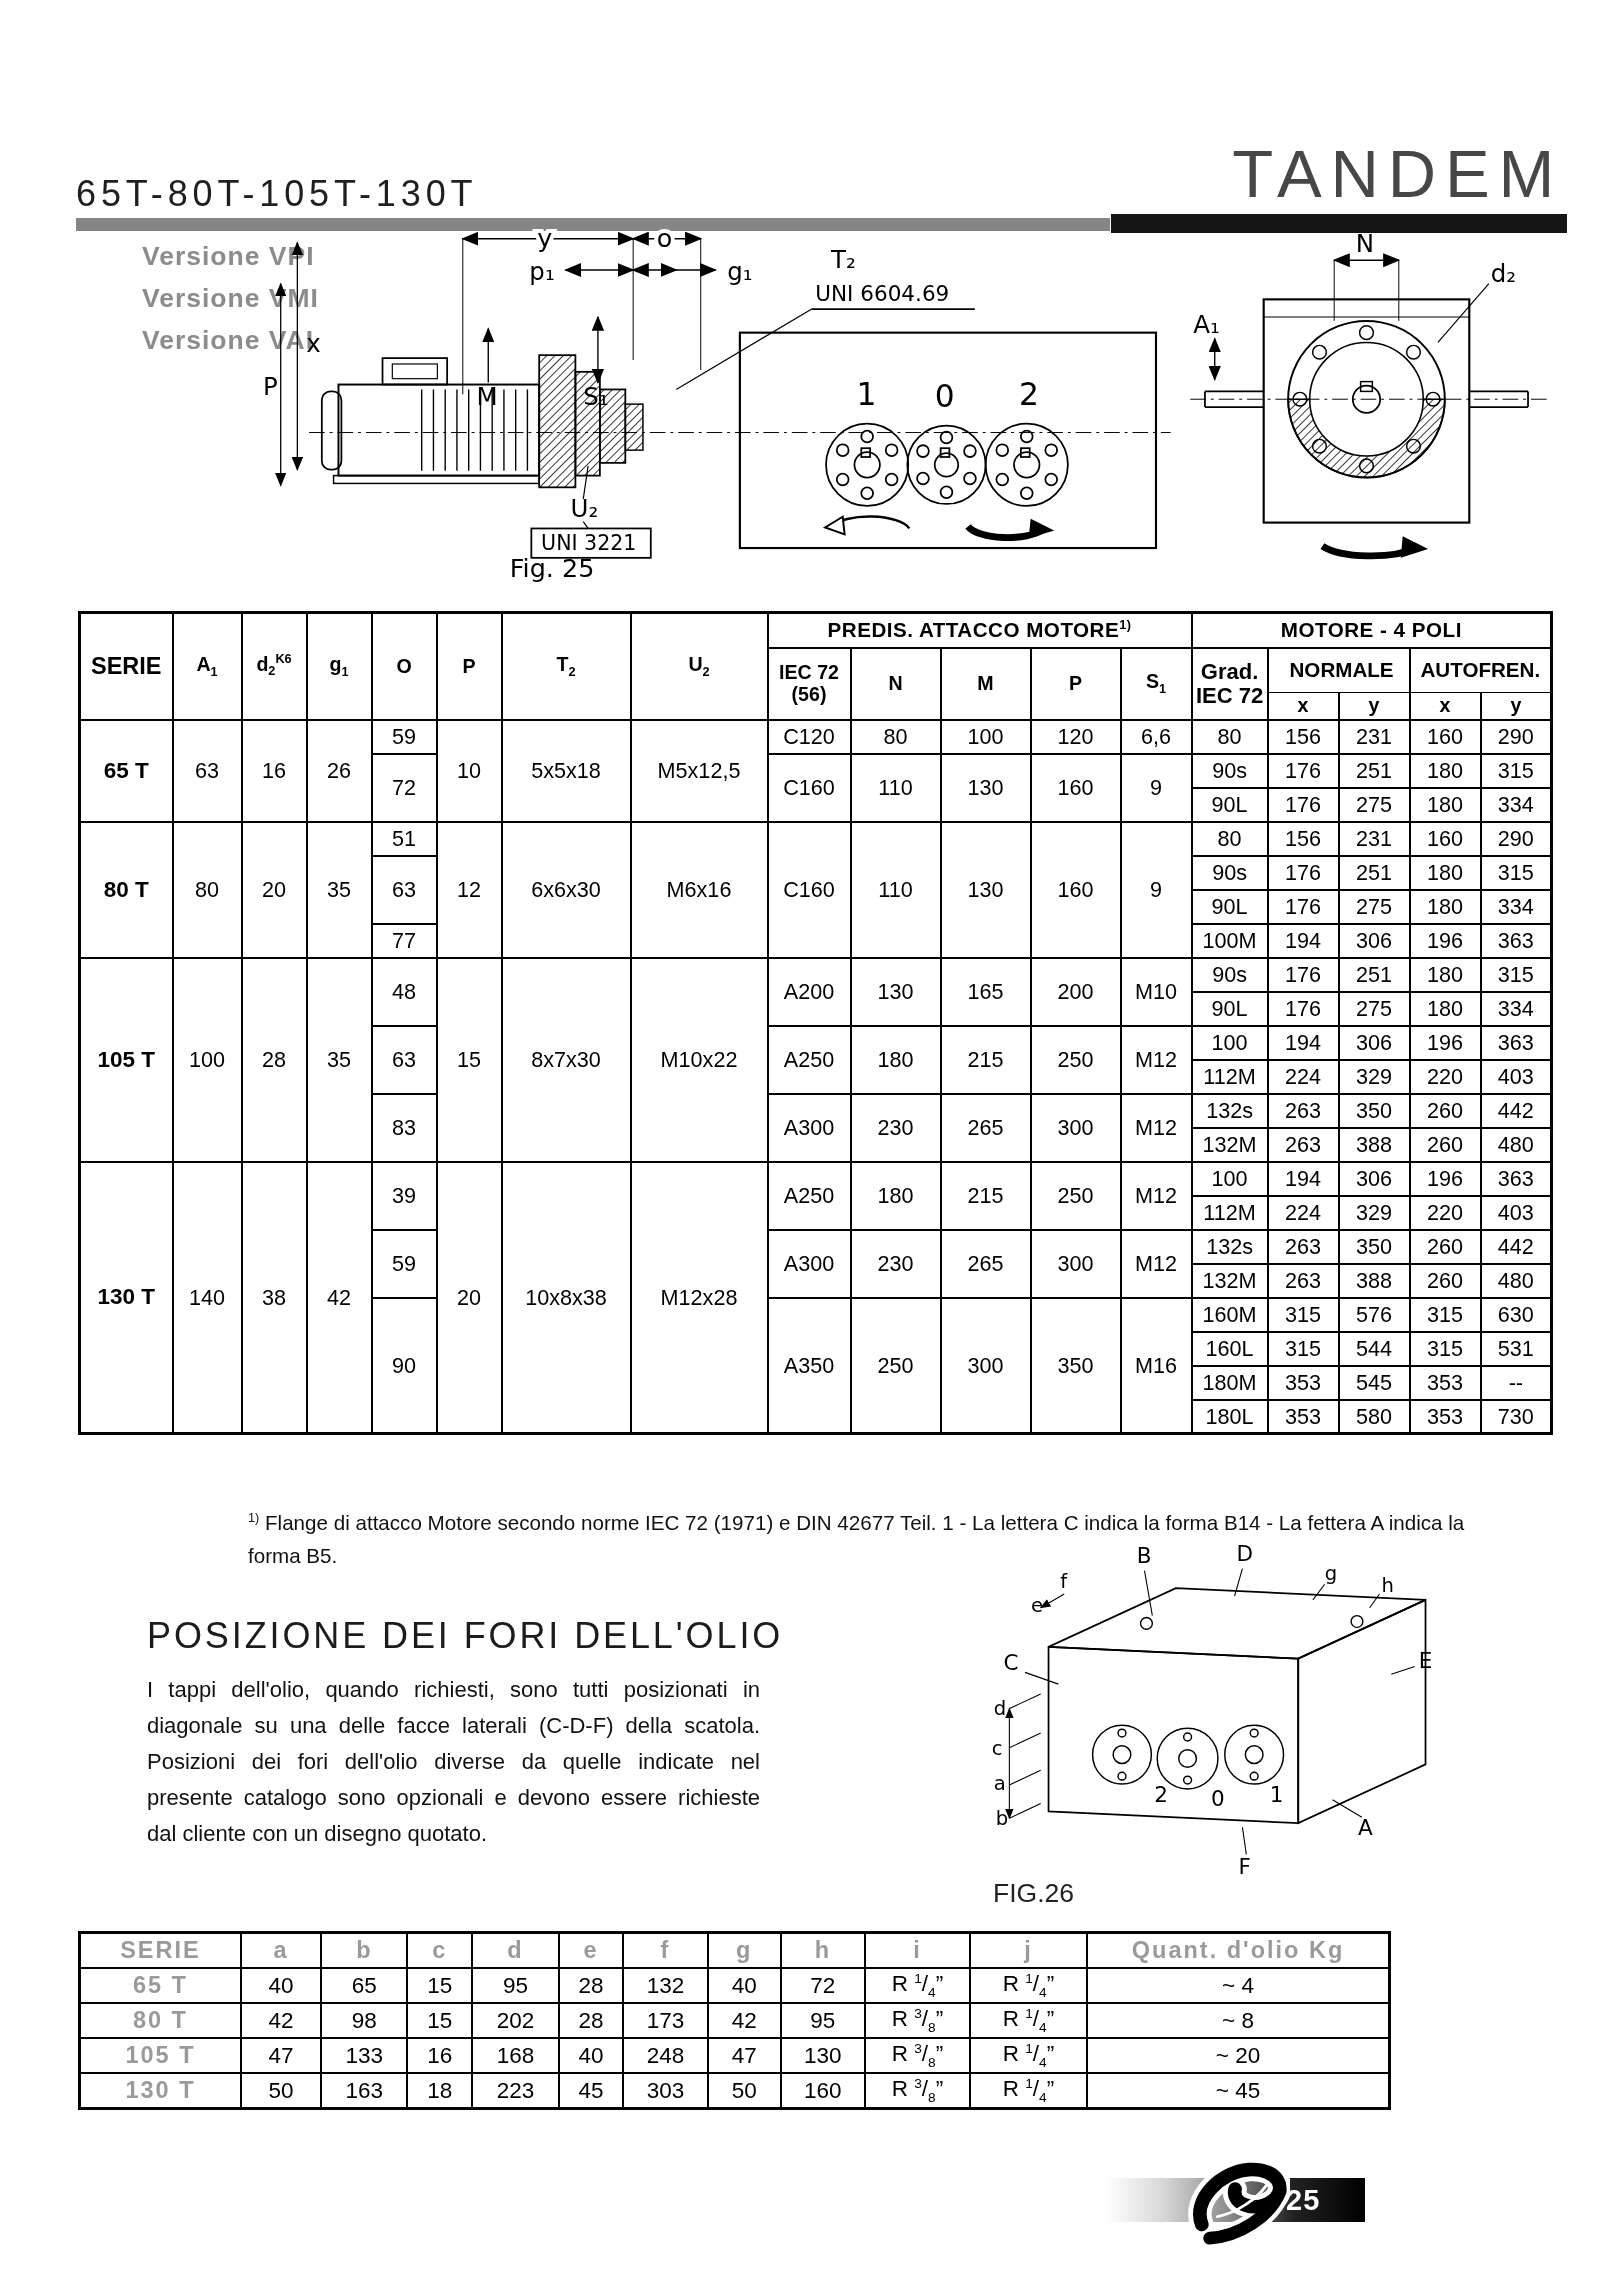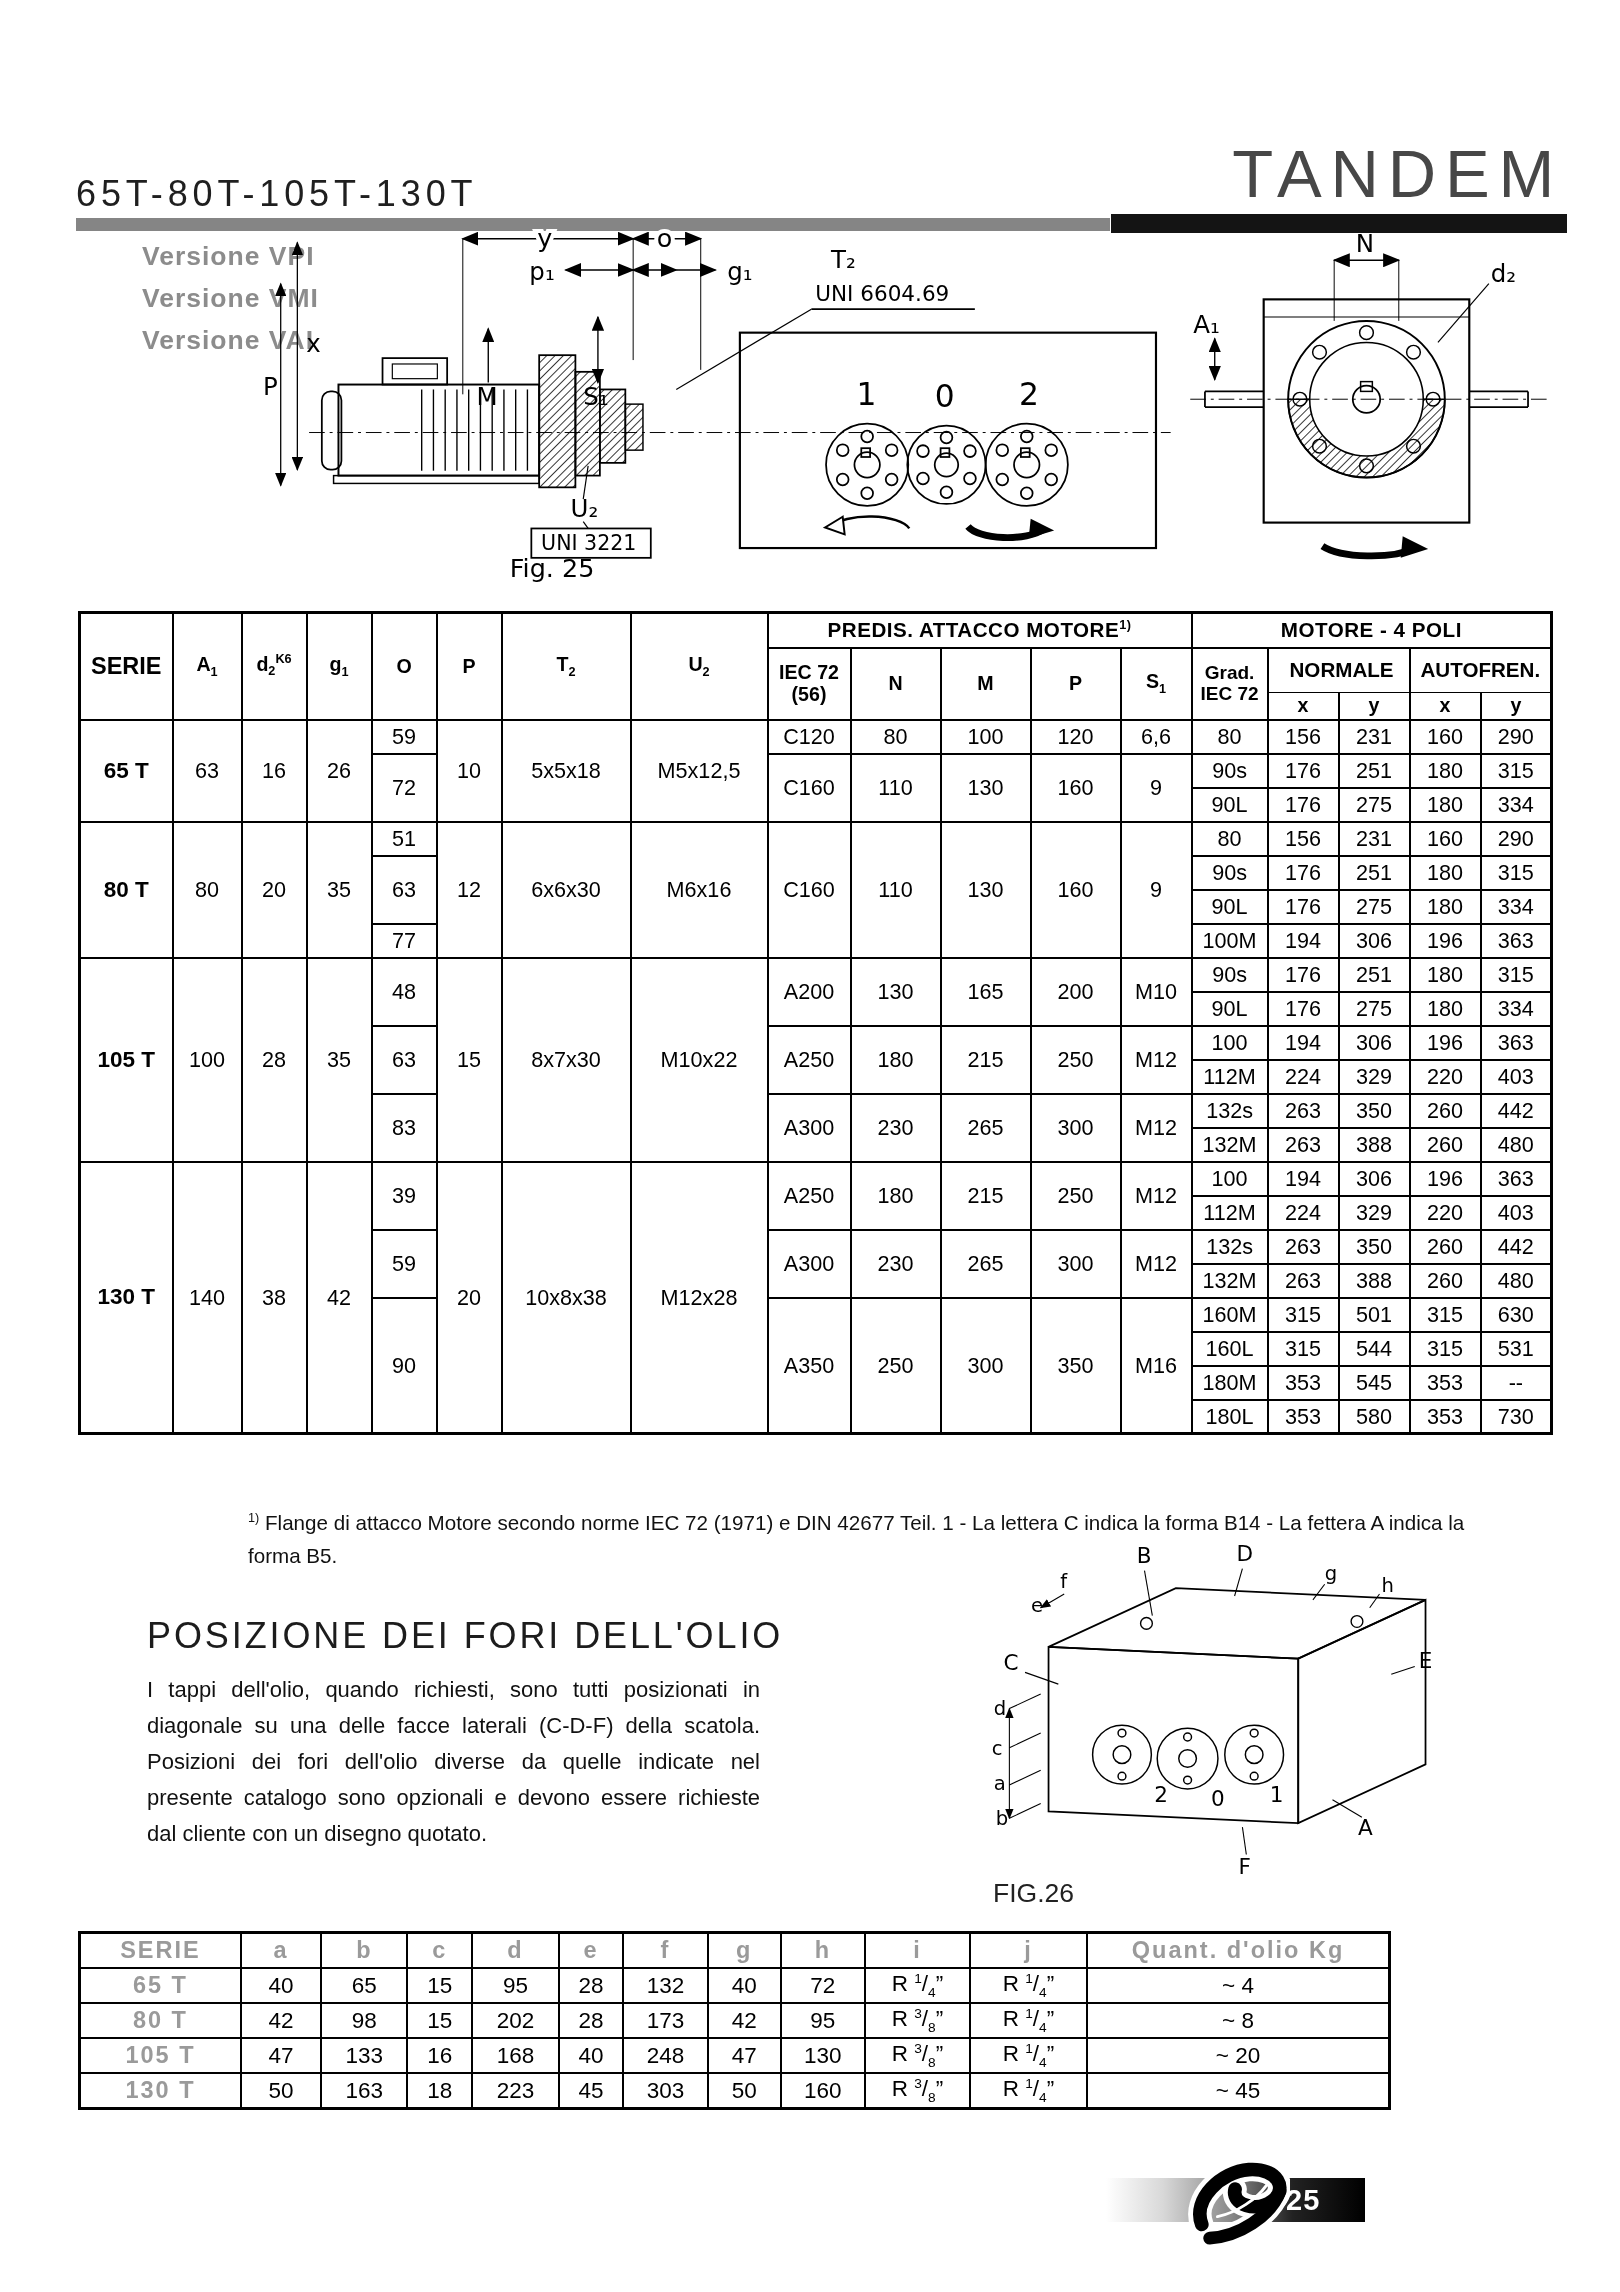--- a/index.html
+++ b/index.html
@@ -273,21 +273,21 @@
       <th rowspan="3"><span>U</span><sub>2</sub></th>
       <th colspan="5" class="band"><span>PREDIS. ATTACCO MOTORE</span><sup>1)</sup></th>
       <th colspan="5" class="band">MOTORE - 4 POLI</th>
     </tr>
     <tr class="h2">
       <th rowspan="2"><span>IEC 72</span><br><span>(56)</span></th>
       <th rowspan="2">N</th>
       <th rowspan="2">M</th>
       <th rowspan="2">P</th>
       <th rowspan="2"><span>S</span><sub>1</sub></th>
-      <th rowspan="2" style="font-size:19px;"><span>Grad.</span><br><span>IEC 72</span></th>
+      <th rowspan="2" style="font-size:22px;"><span>Grad.</span><br><span>IEC 72</span></th>
       <th colspan="2" style="font-size:20.6px;border-bottom-width:1px;padding-left:8px;">NORMALE</th>
       <th colspan="2" style="font-size:20.6px;border-bottom-width:1px;">AUTOFREN.</th>
     </tr>
     <tr class="h3">
       <th style="border-top-width:1px;">x</th>
       <th style="border-top-width:1px;">y</th>
       <th style="border-top-width:1px;">x</th>
       <th style="border-top-width:1px;">y</th>
     </tr>
   </thead>
@@ -491,21 +491,21 @@
       </tr>
       <tr>
         <td rowspan="4">90</td>
         <td rowspan="4">A350</td>
         <td rowspan="4">250</td>
         <td rowspan="4">300</td>
         <td rowspan="4">350</td>
         <td rowspan="4">M16</td>
         <td>160M</td>
         <td>315</td>
-        <td>501</td>
+        <td>576</td>
         <td>315</td>
         <td>630</td>
       </tr>
       <tr>
         <td>160L</td>
         <td>315</td>
         <td>544</td>
         <td>315</td>
         <td>531</td>
       </tr>

